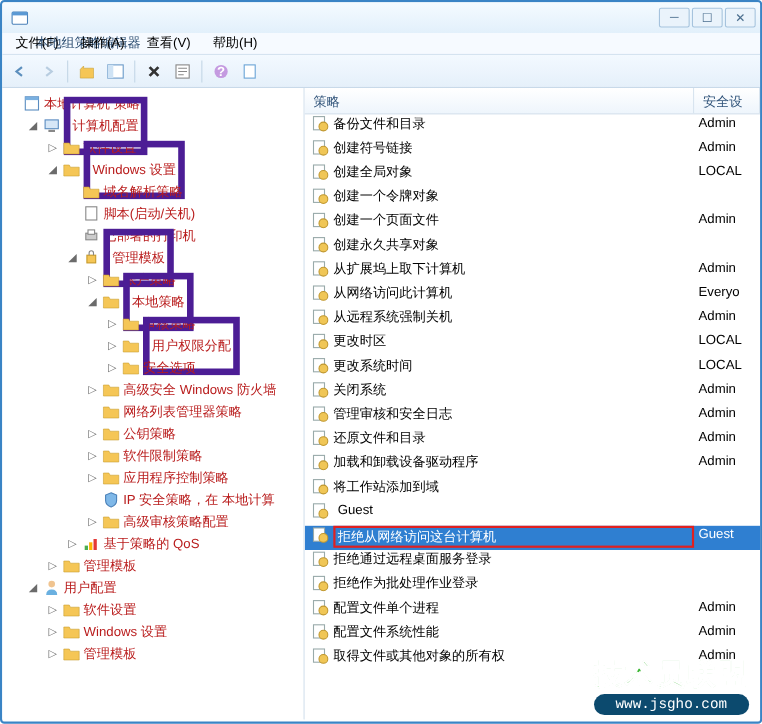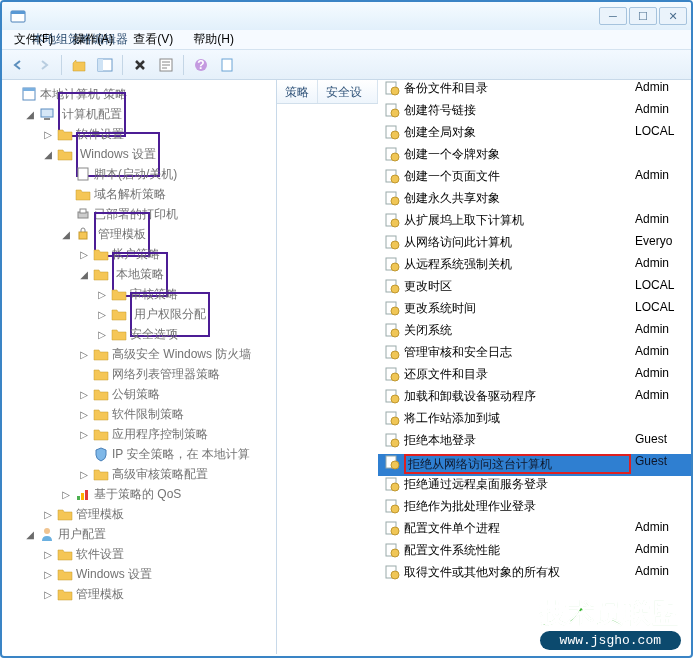--- a/index.html
+++ b/index.html
@@ -17,43 +17,43 @@
     .menubar span { padding: 2px 6px; cursor: pointer; }
 
     
     .toolbar { height: 30px; background: linear-gradient(to bottom, #f3f9ff, #e5f0fa); border-bottom: 1px solid #c8d9e9; display: flex; align-items: center; padding: 0 4px; gap: 2px; }
     .tb-btn { width: 24px; height: 24px; display: flex; align-items: center; justify-content: center; border-radius: 2px; cursor: pointer; }
     .tb-sep { width: 1px; height: 20px; background: #c4d6e6; margin: 0 3px; }
 
     
     .main { display: flex; height: calc(100% - 80px); }
     .tree-pane { width: 275px; border-right: 1px solid #c8d9e9; overflow: auto; background: #fff; padding: 4px 0 4px 4px; }
-    .list-pane { flex: 1; background: #fff; display: flex; overflow: hidden; }
+    .list-pane { flex: 1; background: #fff; display: flex; flex-direction: column; overflow: hidden; }
 
     
     .tree { list-style: none; }
     .tree li { white-space: nowrap; }
     .tree-row { display: flex; align-items: center; height: 20px; padding-right: 4px; cursor: pointer; }
     .expander { width: 12px; text-align: center; color: #6b6b6b; font-size: 10px; user-select: none; }
     .tree-icon { width: 16px; height: 16px; margin: 0 3px; display: inline-flex; align-items: center; justify-content: center; }
-    .tree-label { color: #737373; }
+    .tree-label { color: #b91c1c; }
     .tree ul { list-style: none; padding-left: 18px; }
-    .highlight { border: 2px solid #4c1d95; padding: 12px 2px; }
+    .highlight { border: 6px solid #4c1d95; padding: 12px 2px; }
 
     
     .list-header { height: 24px; background: linear-gradient(to bottom, #fff, #eef5fc); border-bottom: 1px solid #d1dfeb; display: flex; }
     .list-header .col { padding: 4px 8px; border-right: 1px solid #d8e4ef; color: #31547a; }
     .col-policy { flex: 1; }
     .col-sec { width: 60px; }
     .list-body { flex: 1; overflow: auto; }
     .list-row { display: flex; align-items: flex-start; height: 22px; padding-left: 6px; cursor: pointer; }
     .list-row .li-icon { width: 16px; height: 16px; margin-right: 4px; display: inline-flex; align-items: center; justify-content: center; }
     .list-row .li-label { flex: 1; overflow: hidden; text-overflow: ellipsis; }
     .list-row .li-sec { width: 60px; text-align: left; padding-left: 4px; }
-    .list-row.selected { background: #2f7fd1; color: #0f172a; }
+    .list-row.selected { background: #2f7fd1; color: #ffffff; }
     .list-row.selected .li-label { border: 2px solid #e02020; padding: 0 2px; line-height: 16px; }
 
     
     .watermark { position: absolute; right: 10px; bottom: 6px; text-align: center; pointer-events: none; }
     .wm-main { font-size: 26px; font-weight: bold; color: #3fb837; -webkit-text-stroke: 1px #fff; letter-spacing: 2px; }
     .wm-sub { background: #0c4a6e; color: #fff; padding: 2px 20px; border-radius: 10px; font-size: 13px; display: inline-block; font-family: Liberation Mono, monospace; }
 
     
     .folder-svg { fill: #f5c656; stroke: #c79a2a; stroke-width: 0.5; }
     .doc-svg { fill: #fff; stroke: #888; stroke-width: 1; }
@@ -182,35 +182,35 @@
                       </svg>
                     </span>
                     <span class="tree-label highlight">Windows 设置</span>
                   </div>
                 <ul>
                   <li>
                       <div class="tree-row">
                         <span class="expander"></span>
                         <span class="tree-icon">
                           <svg width="16" height="16">
-                            <rect x="3" y="2" width="10" height="12" class="doc-svg"></rect>
+                            <path d="M1 4 L6 4 L7 6 L15 6 L15 14 L1 14 Z" class="folder-svg"></path>
                           </svg>
                         </span>
-                        <span class="tree-label">脚本(启动/关机)</span>
+                        <span class="tree-label">域名解析策略</span>
                       </div>
                     </li>
                   <li>
                       <div class="tree-row">
                         <span class="expander"></span>
                         <span class="tree-icon">
                           <svg width="16" height="16">
-                            <path d="M1 4 L6 4 L7 6 L15 6 L15 14 L1 14 Z" class="folder-svg"></path>
+                            <rect x="3" y="2" width="10" height="12" class="doc-svg"></rect>
                           </svg>
                         </span>
-                        <span class="tree-label">域名解析策略</span>
+                        <span class="tree-label">脚本(启动/关机)</span>
                       </div>
                     </li>
                   <li>
                       <div class="tree-row">
                         <span class="expander"></span>
                         <span class="tree-icon">
                           <svg width="16" height="16">
                             <rect x="3" y="6" width="10" height="6" fill="#ccc" stroke="#888"></rect>
                             <rect x="5" y="3" width="6" height="4" fill="#fff" stroke="#888"></rect>
                           </svg>
@@ -612,21 +612,20 @@
           <span class="li-label">将工作站添加到域</span>
           <span class="li-sec"></span>
         </div>
         <div class="list-row">
           <span class="li-icon">
             <svg width="16" height="16">
               <rect x="2" y="2" width="10" height="12" fill="#fff" stroke="#9aa"></rect>
               <circle cx="11" cy="11" r="4" fill="#f0c656" stroke="#c09830"></circle>
             </svg>
           </span>
-          <span class="li-label">拒绝本地登录</span>
           <span class="li-sec">Guest</span>
         </div>
         <div class="list-row selected">
           <span class="li-icon">
             <svg width="16" height="16">
               <rect x="2" y="2" width="10" height="12" fill="#fff" stroke="#9aa"></rect>
               <circle cx="11" cy="11" r="4" fill="#f0c656" stroke="#c09830"></circle>
             </svg>
           </span>
           <span class="li-label">拒绝从网络访问这台计算机</span>

